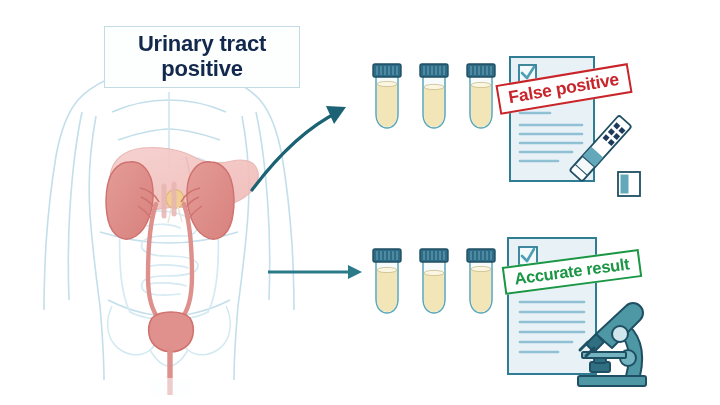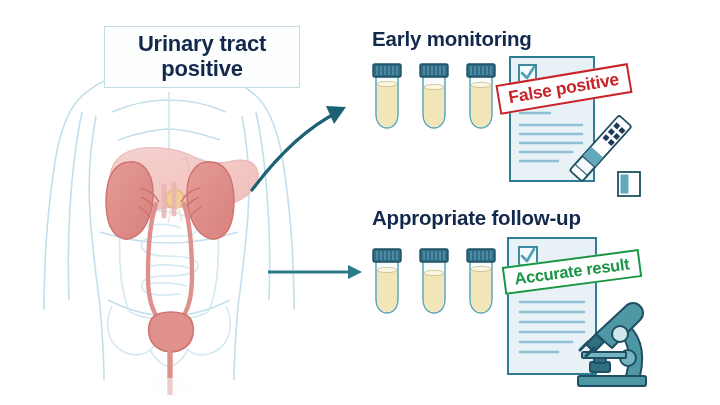--- a/index.html
+++ b/index.html
@@ -251,21 +251,20 @@
   <svg class="arrow-svg" id="arrow-top" width="110" height="115" viewBox="0 0 110 115">
     <path d="M2 110 C26 78 56 48 88 32" fill="none" stroke="#1b6374" stroke-width="3.2" stroke-linecap="round"></path>
     <path d="M96 27 L76 26 L84 44 Z" fill="#1b6374"></path>
   </svg>
 
   <svg class="arrow-svg" id="arrow-bottom" width="104" height="20" viewBox="0 0 104 20">
     <path d="M0 10 L86 10" fill="none" stroke="#2b7a8a" stroke-width="3.2" stroke-linecap="round"></path>
     <path d="M94 10 L80 3 L80 17 Z" fill="#2b7a8a"></path>
   </svg>
 
-  <div class="section-heading" id="heading-early">Early monitoring</div>
 
   <div class="tube-row" id="tube-row-early">
     <svg class="tube" style="left:0px" width="34" height="72" viewBox="0 0 34 72">
       <path d="M6 14 L6 56 C6 66 12 70 17 70 C22 70 28 66 28 56 L28 14 Z" fill="#f7fbfc" stroke="#5ba7b8" stroke-width="1.5"></path>
       <path d="M7 26 L7 56 C7 65 12 69 17 69 C22 69 27 65 27 56 L27 26 Z" fill="#f2e6b8"></path>
       <ellipse cx="17" cy="26" rx="10" ry="2.6" fill="#fbf6e2" stroke="#c9bc8c" stroke-width="0.8"></ellipse>
       <rect x="3" y="6" width="28" height="13" rx="2" fill="#2e6b85"></rect>
       <g stroke="#6ba3bb" stroke-width="1.1">
         <path d="M7 8 L7 17"></path>
           <path d="M11 8 L11 17"></path>
@@ -337,21 +336,20 @@
       <rect x="28.5" y="57" width="16" height="11" fill="#f3f8fa" stroke="#1f4f63" stroke-width="1.1"></rect>
     </g>
     <rect x="58" y="60" width="22" height="24" fill="#ffffff" stroke="#1f4f63" stroke-width="1.8"></rect>
     <rect x="60.5" y="62.5" width="8" height="19" fill="#63a7ba"></rect>
   </svg>
 
   <div class="stamp" id="stamp-false-positive">
     <span>False positive</span>
   </div>
 
-  <div class="section-heading" id="heading-followup">Appropriate follow-up</div>
 
   <div class="tube-row" id="tube-row-followup">
     <svg class="tube" style="left:0px" width="34" height="72" viewBox="0 0 34 72">
       <path d="M6 14 L6 56 C6 66 12 70 17 70 C22 70 28 66 28 56 L28 14 Z" fill="#f7fbfc" stroke="#5ba7b8" stroke-width="1.5"></path>
       <path d="M7 27 L7 56 C7 65 12 69 17 69 C22 69 27 65 27 56 L27 27 Z" fill="#f2e6b8"></path>
       <ellipse cx="17" cy="27" rx="10" ry="2.6" fill="#fbf6e2" stroke="#c9bc8c" stroke-width="0.8"></ellipse>
       <rect x="3" y="6" width="28" height="13" rx="2" fill="#2e6b85"></rect>
       <g stroke="#6ba3bb" stroke-width="1.1">
         <path d="M7 8 L7 17"></path>
           <path d="M11 8 L11 17"></path>

